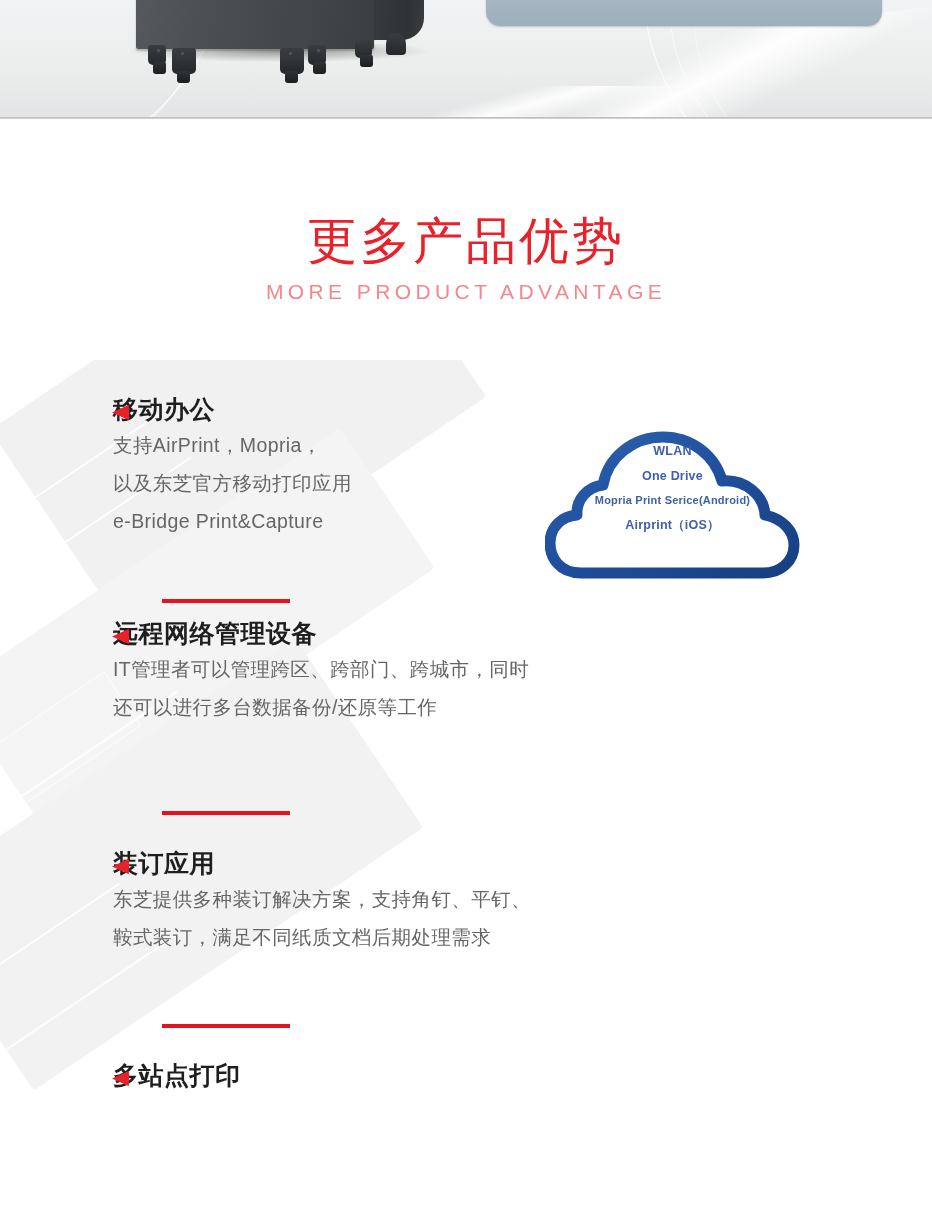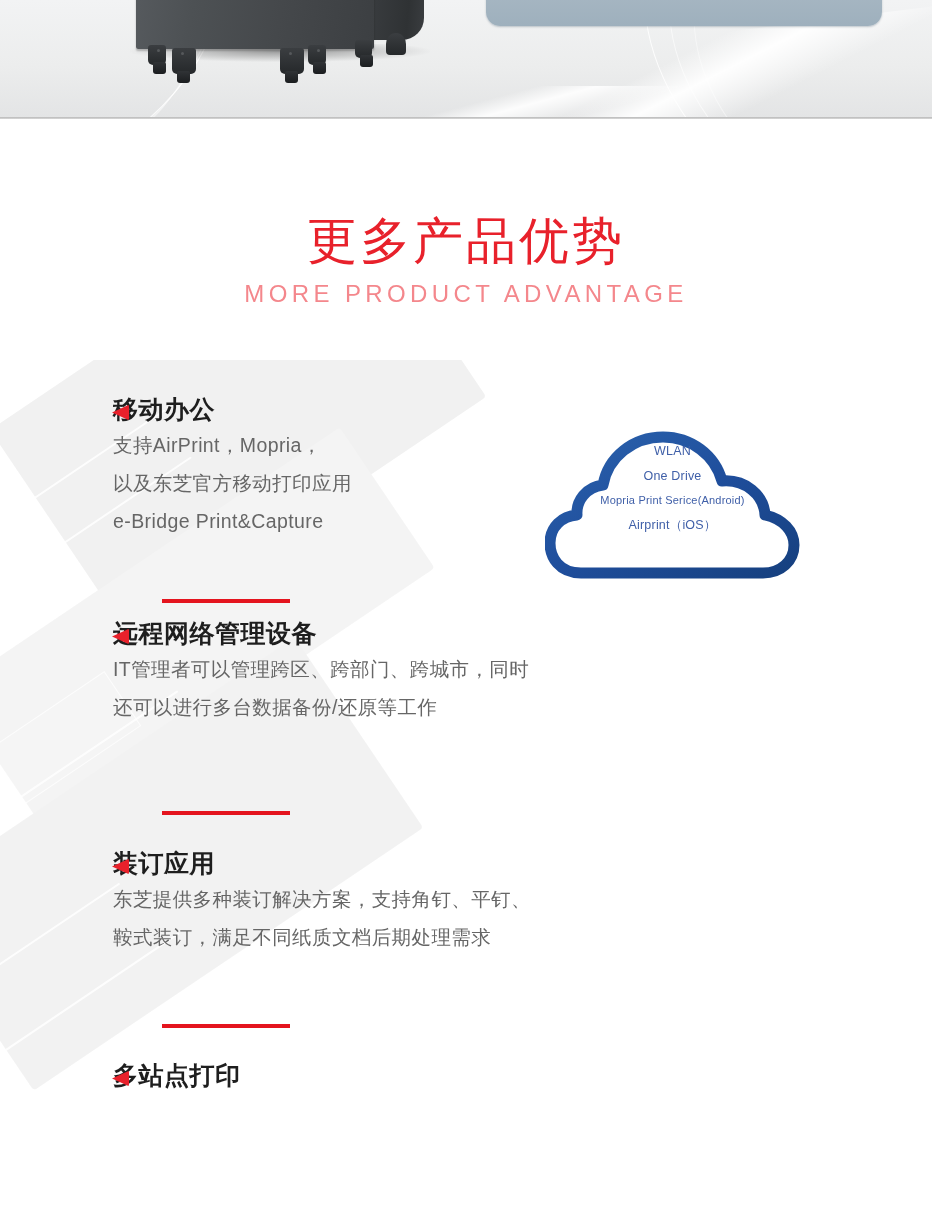--- a/index.html
+++ b/index.html
@@ -90,21 +90,21 @@
   .wm-panel{ position:absolute; left:20px; top:395px; width:150px; height:66px;
              border:1px solid rgba(255,255,255,.75); transform:rotate(-34deg);
              transform-origin:left top; background:rgba(255,255,255,.1);}
 
   
   .headline-wrap{ position:absolute; left:0; top:210px; width:932px; text-align:center; }
   .headline{
     font-size:50px; font-weight:normal; color:#e8212b; letter-spacing:3px; line-height:62px;
   }
   .subhead{
-    margin-top:8px; font-size:24px; color:#f4878c; letter-spacing:4.4px; font-weight:normal;
+    margin-top:8px; font-size:21px; color:#f4878c; letter-spacing:4.4px; font-weight:normal;
   }
 
   
   .features{ position:absolute; left:0; top:392px; width:932px; }
   .feature{ position:relative; padding-left:113px; }
   .f1{ height:224px; } .f2{ height:230px; } .f3{ height:212px; } .f4{ height:200px; }
 
   .bullet{
     position:absolute; left:112px; top:12px; width:17px; height:17px;
     background:#e8212b;
@@ -121,21 +121,21 @@
   .rule{ position:absolute; left:162px; width:128px; height:4px; background:#e4141e; }
   .r1{ top:207px; } .r2{ top:195px; } .r3{ top:178px; }
 
   
   .cloud{ position:absolute; left:545px; top:405px; width:255px; height:182px; }
   .cloud svg{ display:block; }
   .cloud-lines{
     position:absolute; left:0; top:34px; width:255px; text-align:center;
     color:#3f5fa8; font-size:12.5px; line-height:24.5px; letter-spacing:.2px;
   }
-  .cloud-lines div{ white-space:nowrap; }
+  .cloud-lines div{ white-space:nowrap;font-weight:bold; }
   .cl-wide{ font-size:11px; }
 </style>
 </head>
 <body>
 
 <div class="photo-band">
   <div class="swirl s1"></div>
   <div class="swirl s2"></div>
   <div class="swirl s3"></div>
   <div class="swirl s4"></div>

